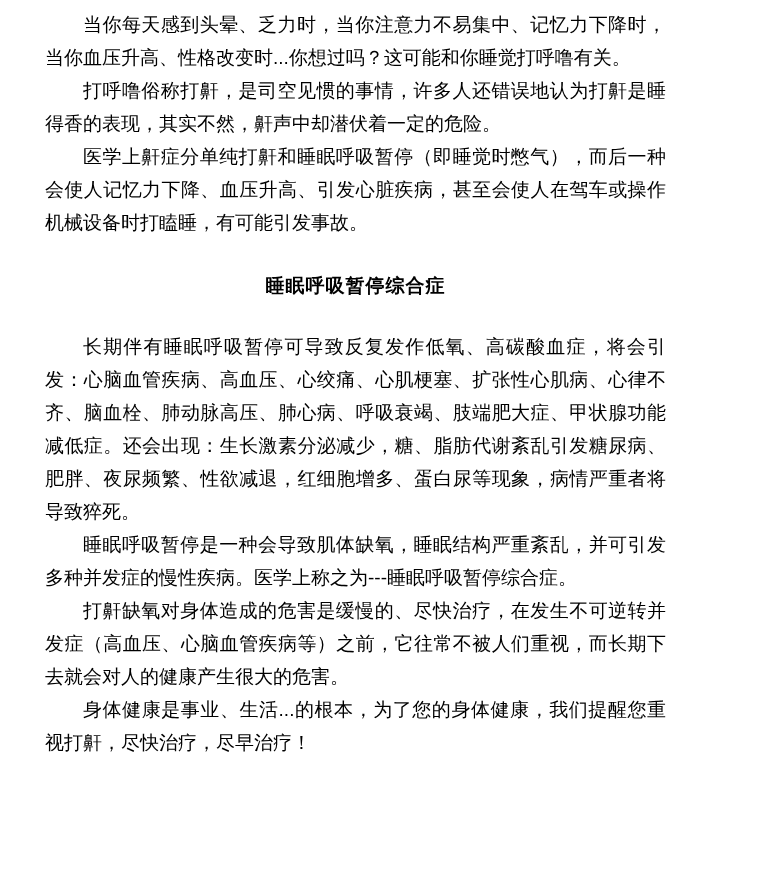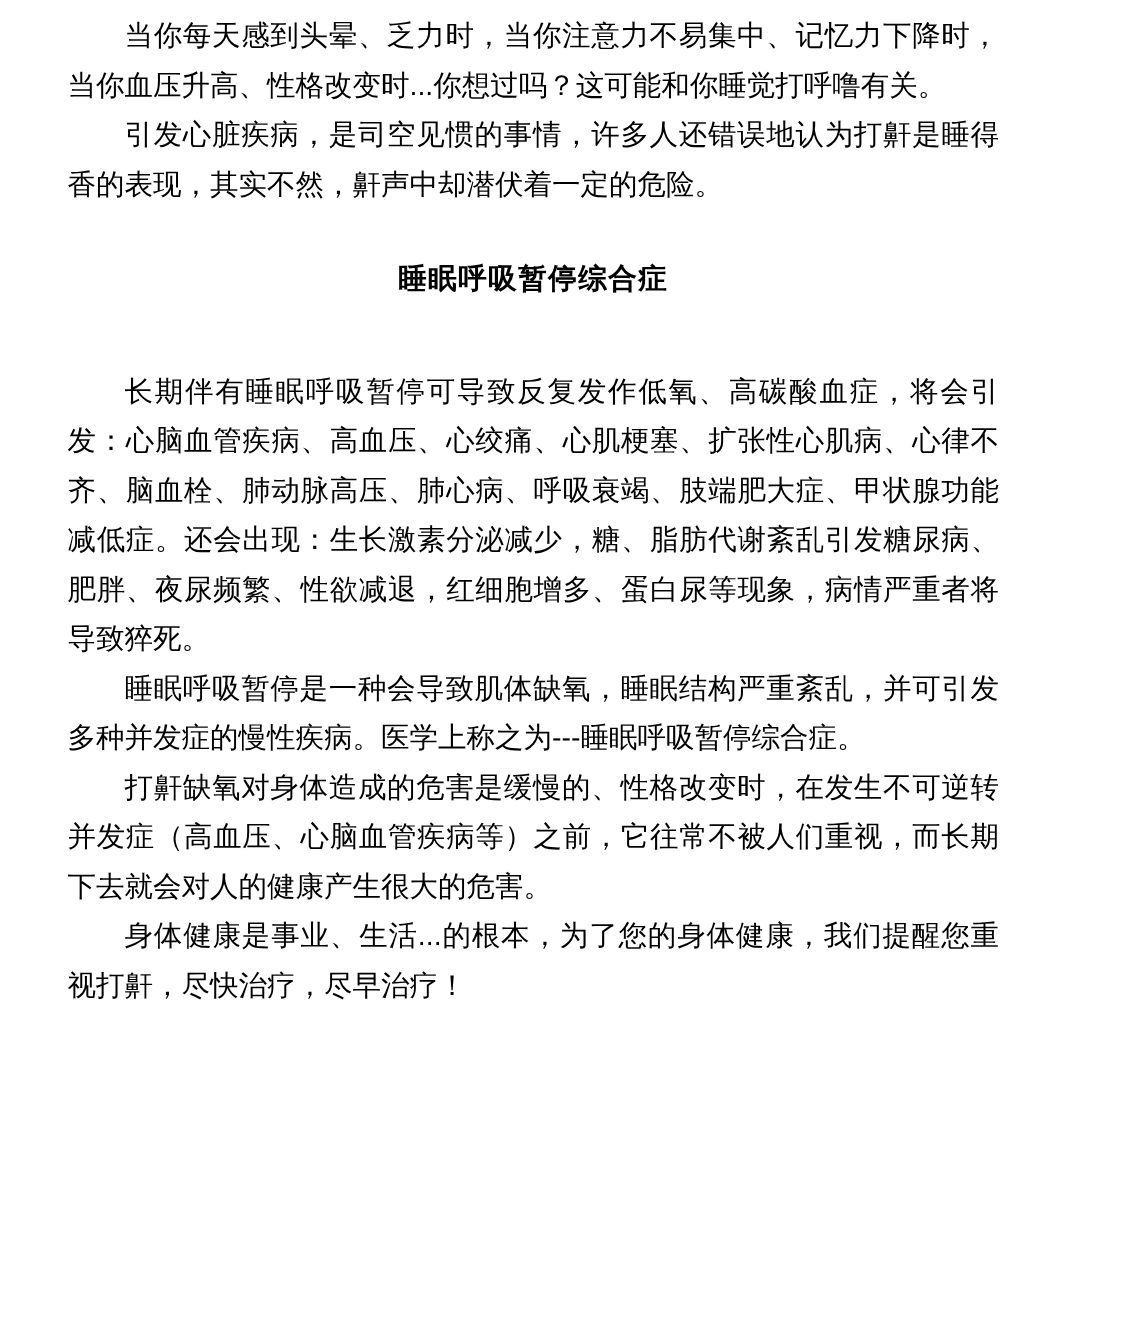--- a/index.html
+++ b/index.html
@@ -26,35 +26,36 @@
     font-size: 19px;
     line-height: 33px;
     color: #000000;
     text-align: justify;
     text-justify: inter-ideograph;
     text-indent: 38px;
     word-break: break-all;
     font-weight: 400;
   }
   .heading {
-    margin: 30px 0 42px 0;
+    margin: 30px 0 28px 0;
     font-size: 19px;
     line-height: 33px;
     font-weight: 700;
     text-align: center;
     color: #000000;
     letter-spacing: 1px;
   }
 </style>
 </head>
 <body>
 
 <div class="page">
   <p class="para">当你每天感到头晕、乏力时，当你注意力不易集中、记忆力下降时，当你血压升高、性格改变时...你想过吗？这可能和你睡觉打呼噜有关。</p>
-  <p class="para">引发心脏疾病，是司空见惯的事情，许多人还错误地认为打鼾是睡得香的表现，其实不然，鼾声中却潜伏着一定的危险。</p>
+  <p class="para">打呼噜俗称打鼾，是司空见惯的事情，许多人还错误地认为打鼾是睡得香的表现，其实不然，鼾声中却潜伏着一定的危险。</p>
+  <p class="para">医学上鼾症分单纯打鼾和睡眠呼吸暂停（即睡觉时憋气），而后一种会使人记忆力下降、血压升高、引发心脏疾病，甚至会使人在驾车或操作机械设备时打瞌睡，有可能引发事故。</p>
 
   <h1 class="heading">睡眠呼吸暂停综合症</h1>
 
   <p class="para">长期伴有睡眠呼吸暂停可导致反复发作低氧、高碳酸血症，将会引发：心脑血管疾病、高血压、心绞痛、心肌梗塞、扩张性心肌病、心律不齐、脑血栓、肺动脉高压、肺心病、呼吸衰竭、肢端肥大症、甲状腺功能减低症。还会出现：生长激素分泌减少，糖、脂肪代谢紊乱引发糖尿病、肥胖、夜尿频繁、性欲减退，红细胞增多、蛋白尿等现象，病情严重者将导致猝死。</p>
   <p class="para">睡眠呼吸暂停是一种会导致肌体缺氧，睡眠结构严重紊乱，并可引发多种并发症的慢性疾病。医学上称之为---睡眠呼吸暂停综合症。</p>
-  <p class="para">打鼾缺氧对身体造成的危害是缓慢的、性格改变时，在发生不可逆转并发症（高血压、心脑血管疾病等）之前，它往常不被人们重视，而长期下去就会对人的健康产生很大的危害。</p>
+  <p class="para">打鼾缺氧对身体造成的危害是缓慢的、尽快治疗，在发生不可逆转并发症（高血压、心脑血管疾病等）之前，它往常不被人们重视，而长期下去就会对人的健康产生很大的危害。</p>
   <p class="para">身体健康是事业、生活...的根本，为了您的身体健康，我们提醒您重视打鼾，尽快治疗，尽早治疗！</p>
 </div>
 
 </body></html>

